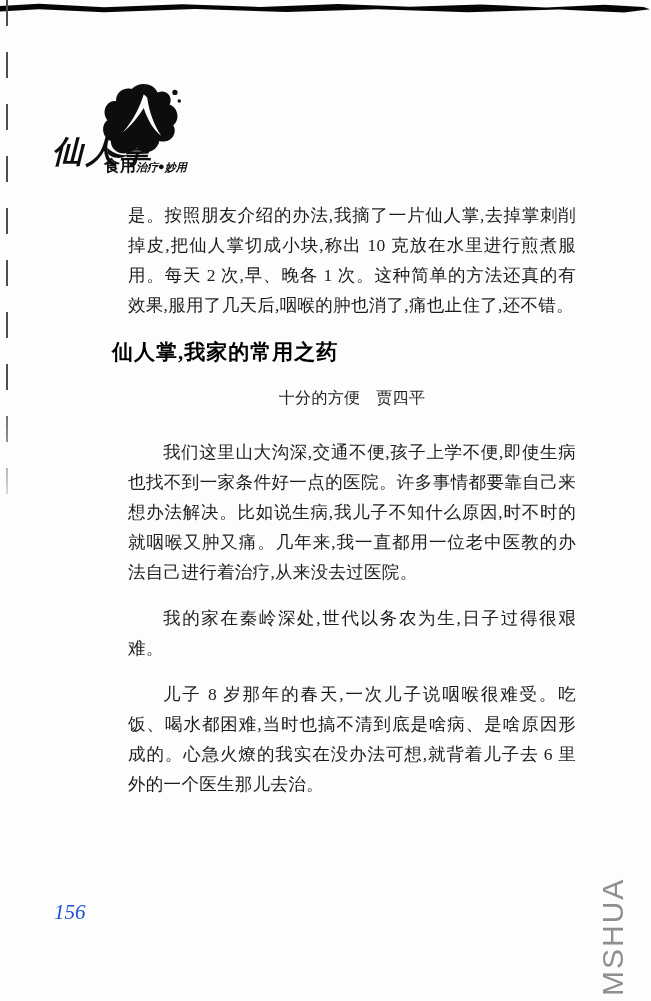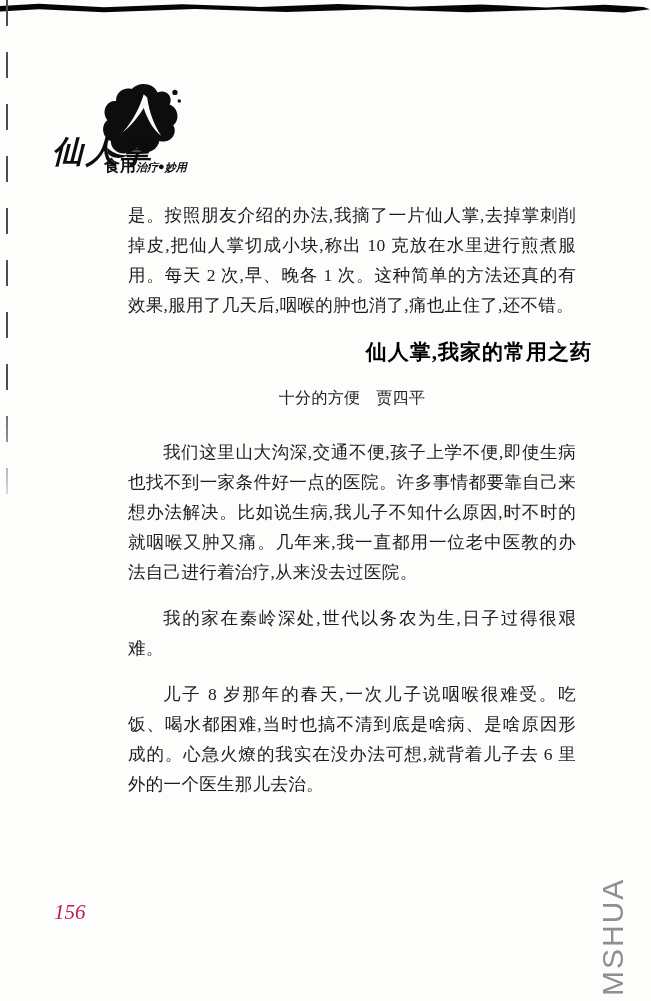--- a/index.html
+++ b/index.html
@@ -76,21 +76,21 @@
     letter-spacing:0.3px;
   }
   .content p{
     margin:16px;
     text-indent:2em;
     text-align:justify;
   }
   .lead p:first-child{text-indent:0;}
   .article-title{
     margin-top:15px;
-    text-align:right;
+    text-align:left;
     font-size:21px;
     line-height:32px;
     font-weight:bold;
     letter-spacing:1px;
     color:#000;
   }
   .article-author{
     margin-top:10px;
     margin-bottom:26px;
     text-align:center;
@@ -99,21 +99,21 @@
     color:#222;
   }
   .article-author .author-name{margin-left:1em;}
 
   
   .page-number{
     position:absolute;
     left:54px;top:900px;
     font-size:21px;
     font-style:italic;
-    color:#be185d;
+    color:#1d4ed8;
     font-family:"Liberation Serif", serif;
   }
   .watermark{
     position:absolute;
     left:596px;top:996px;
     transform:rotate(-90deg);
     transform-origin:top left;
     font-family:"Liberation Sans", sans-serif;
     font-size:30px;
     letter-spacing:2px;

